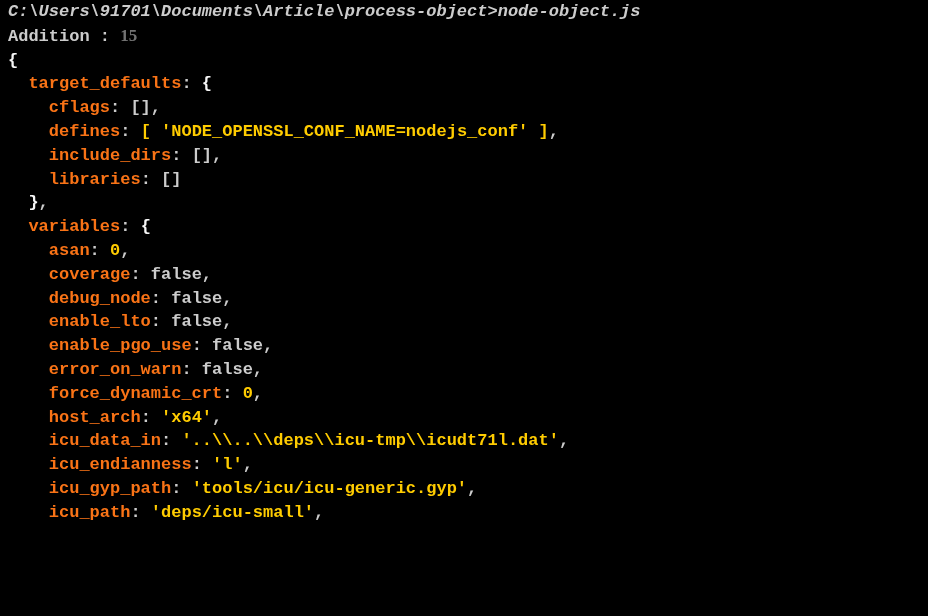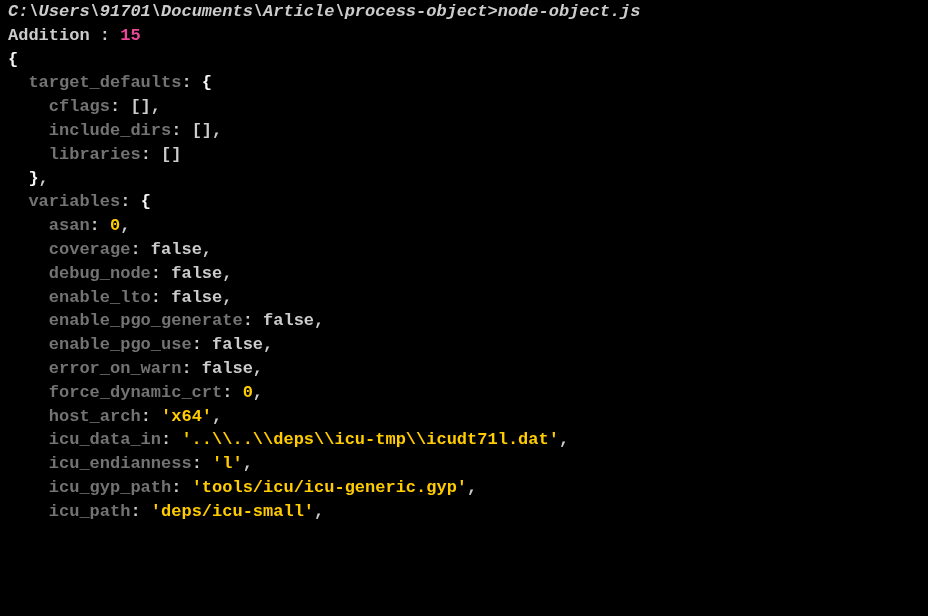--- a/index.html
+++ b/index.html
@@ -10,49 +10,49 @@
       line-height: 1.4;
       color: #cccccc;
       padding: 0 8px;
       width: 928px;
       overflow: hidden;
       font-weight: bold;
     }
     .line { white-space: pre; }
     .path-line { color: #cccccc; font-style: italic; }
     .label { color: #cccccc; text-align: right; }
-    .num-val { color: #ec4899; }
+    .num-val { color: #737373; font-family: Liberation Serif, serif; }
     .brace { color: #f6f6f6; }
-    .key { color: #737373; }
+    .key { color: #f97316; }
     .colon, .comma { color: #cccccc; }
     .bracket { color: #cccccc; }
     .str { color: #ffcc00; }
     .kw-false { color: #cccccc; margin-top: 23px; }
     .zero { color: #ffcc00; }
     .indent1 { margin-left: 2ch; }
     .indent2 { margin-left: 4ch; }
   </style>
 </head>
 <body>
 
 <div>
 <div class="line path-line">C:\Users\91701\Documents\Article\process-object&gt;node-object.js</div>
 <div class="line"><span class="label">Addition : </span><span class="num-val">15</span></div>
 <div class="line"><span class="brace">{</span></div>
 <div class="line indent1"><span class="key">target_defaults</span><span class="colon">: </span><span class="brace">{</span></div>
 <div class="line indent2"><span class="key">cflags</span><span class="colon">: </span><span class="bracket">[]</span><span class="comma">,</span></div>
+<div class="line indent2"><span class="key">defines</span><span class="colon">: </span><span class="str">[ 'NODE_OPENSSL_CONF_NAME=nodejs_conf' ]</span><span class="comma">,</span></div>
 <div class="line indent2"><span class="key">include_dirs</span><span class="colon">: </span><span class="bracket">[]</span><span class="comma">,</span></div>
 <div class="line indent2"><span class="key">libraries</span><span class="colon">: </span><span class="bracket">[]</span></div>
 <div class="line indent1"><span class="brace">}</span><span class="comma">,</span></div>
 <div class="line indent1"><span class="key">variables</span><span class="colon">: </span><span class="brace">{</span></div>
 <div class="line indent2"><span class="key">asan</span><span class="colon">: </span><span class="zero">0</span><span class="comma">,</span></div>
 <div class="line indent2"><span class="key">coverage</span><span class="colon">: </span><span class="kw-false">false</span><span class="comma">,</span></div>
 <div class="line indent2"><span class="key">debug_node</span><span class="colon">: </span><span class="kw-false">false</span><span class="comma">,</span></div>
 <div class="line indent2"><span class="key">enable_lto</span><span class="colon">: </span><span class="kw-false">false</span><span class="comma">,</span></div>
-<div class="line indent2"><span class="key">enable_pgo_generate</span><span class="colon">: </span><span class="kw-false">false</span><span class="comma">,</span></div>
 <div class="line indent2"><span class="key">enable_pgo_use</span><span class="colon">: </span><span class="kw-false">false</span><span class="comma">,</span></div>
 <div class="line indent2"><span class="key">error_on_warn</span><span class="colon">: </span><span class="kw-false">false</span><span class="comma">,</span></div>
 <div class="line indent2"><span class="key">force_dynamic_crt</span><span class="colon">: </span><span class="zero">0</span><span class="comma">,</span></div>
 <div class="line indent2"><span class="key">host_arch</span><span class="colon">: </span><span class="str">'x64'</span><span class="comma">,</span></div>
 <div class="line indent2"><span class="key">icu_data_in</span><span class="colon">: </span><span class="str">'..\\..\\deps\\icu-tmp\\icudt71l.dat'</span><span class="comma">,</span></div>
 <div class="line indent2"><span class="key">icu_endianness</span><span class="colon">: </span><span class="str">'l'</span><span class="comma">,</span></div>
 <div class="line indent2"><span class="key">icu_gyp_path</span><span class="colon">: </span><span class="str">'tools/icu/icu-generic.gyp'</span><span class="comma">,</span></div>
 <div class="line indent2"><span class="key">icu_path</span><span class="colon">: </span><span class="str">'deps/icu-small'</span><span class="comma">,</span></div>
 </div>
 

